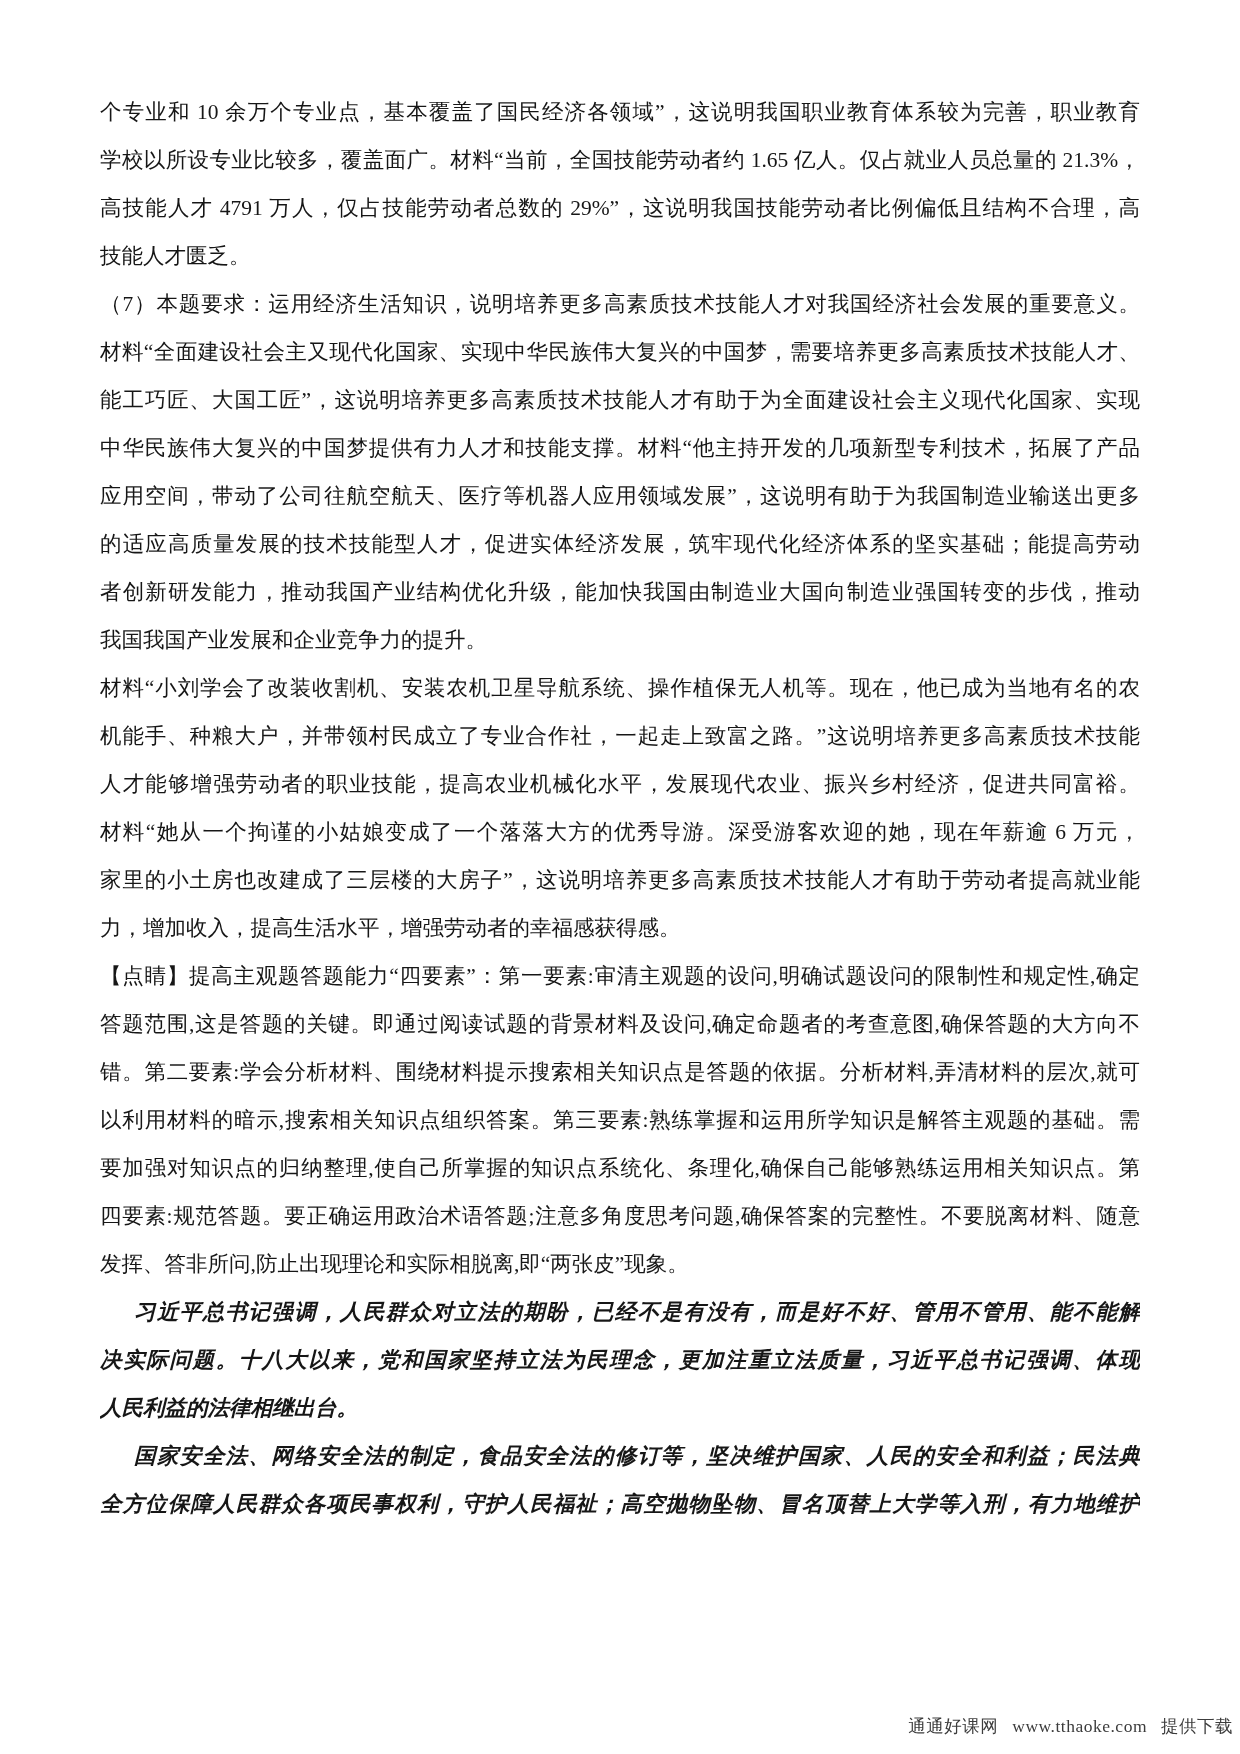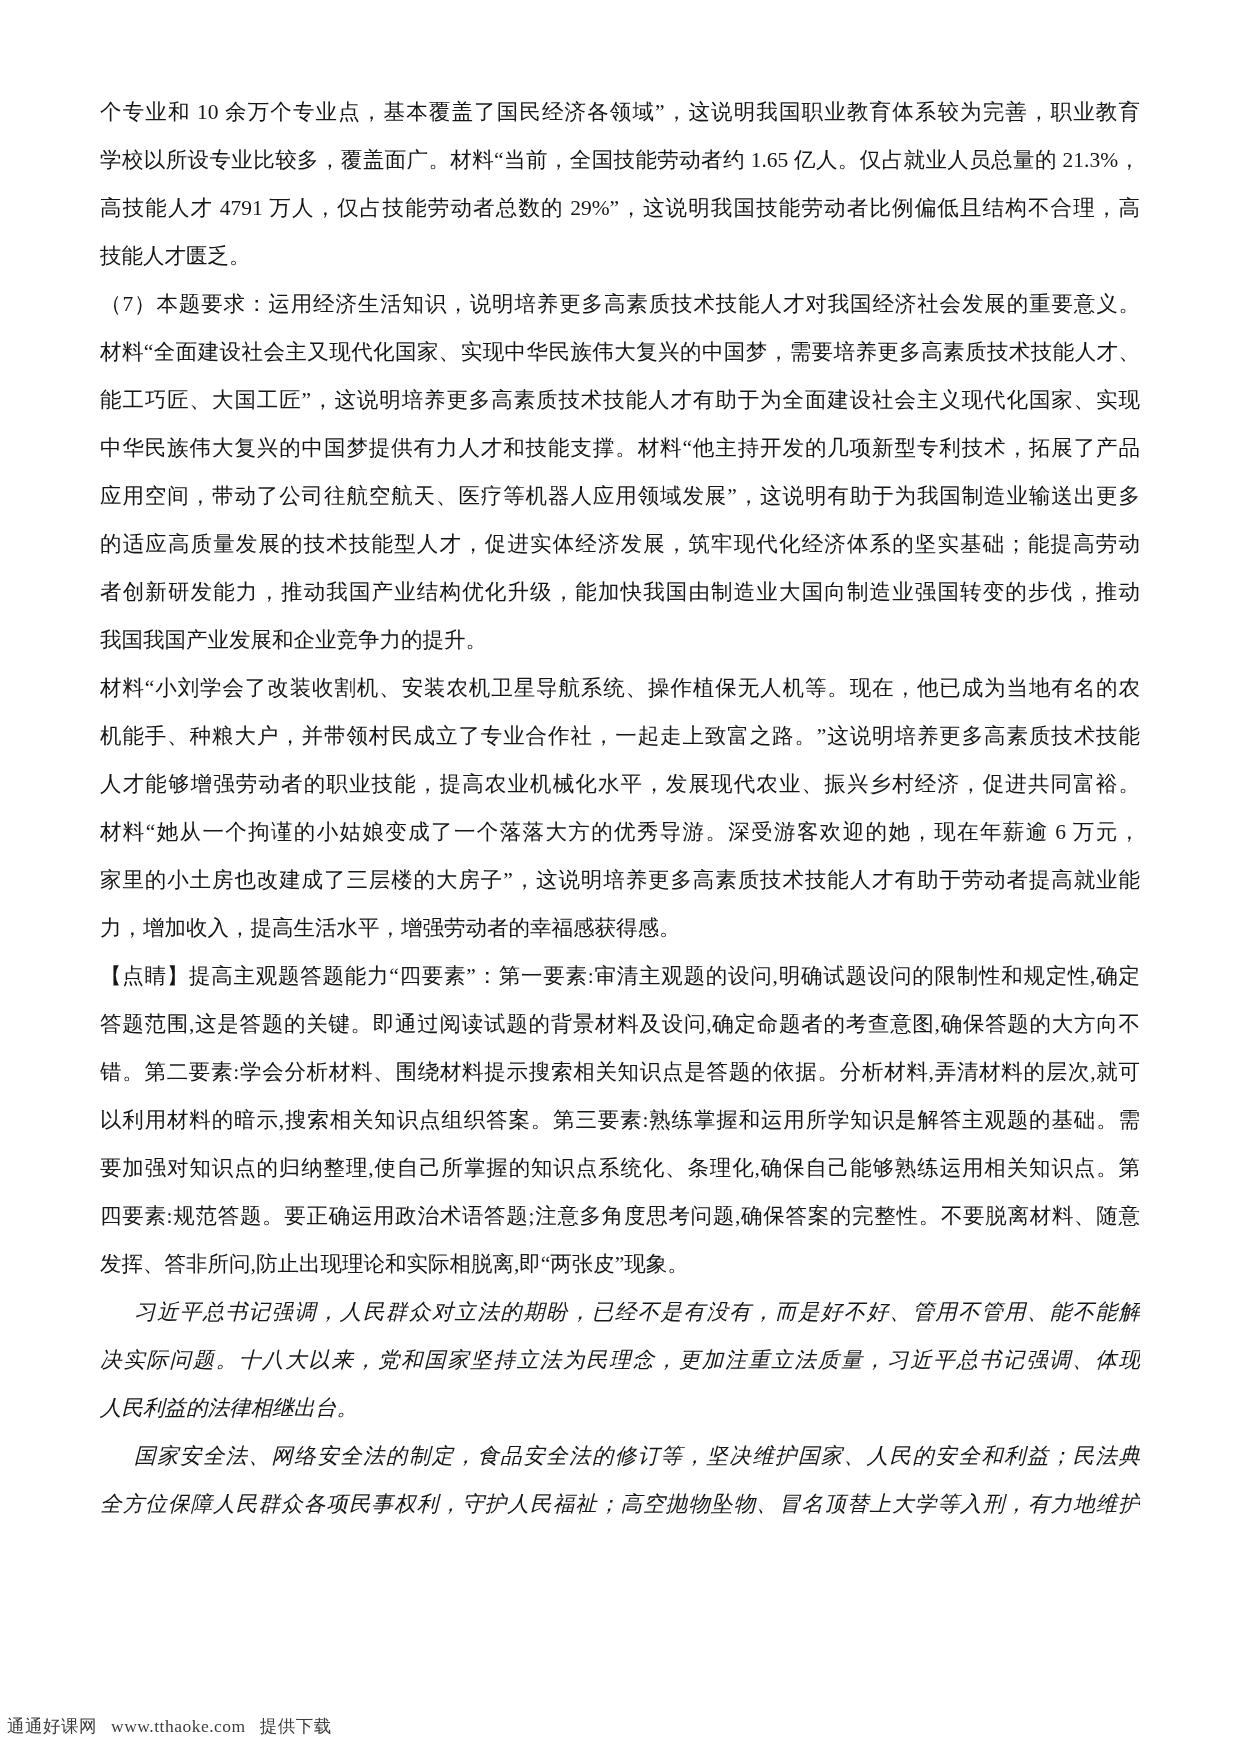--- a/index.html
+++ b/index.html
@@ -32,28 +32,28 @@
     text-align-last: justify;
     text-justify: inter-ideograph;
     overflow: hidden;
   }
   .line.short {
     text-align: center;
     text-align-last: left;
   }
   .line.kai {
     font-style: italic;
-    font-weight: 400;
+    font-weight: 700;
   }
   .page-footer {
     position: absolute;
     left: 0;
     right: 0;
     bottom: 16px;
-    text-align: left;
+    text-align: right;
     font-size: 17.5px;
     color: #3c3c3c;
     letter-spacing: 0.5px;
   }
   .page-footer span {
     margin: 0 7px;
   }
 </style>
 </head>
 <body>

